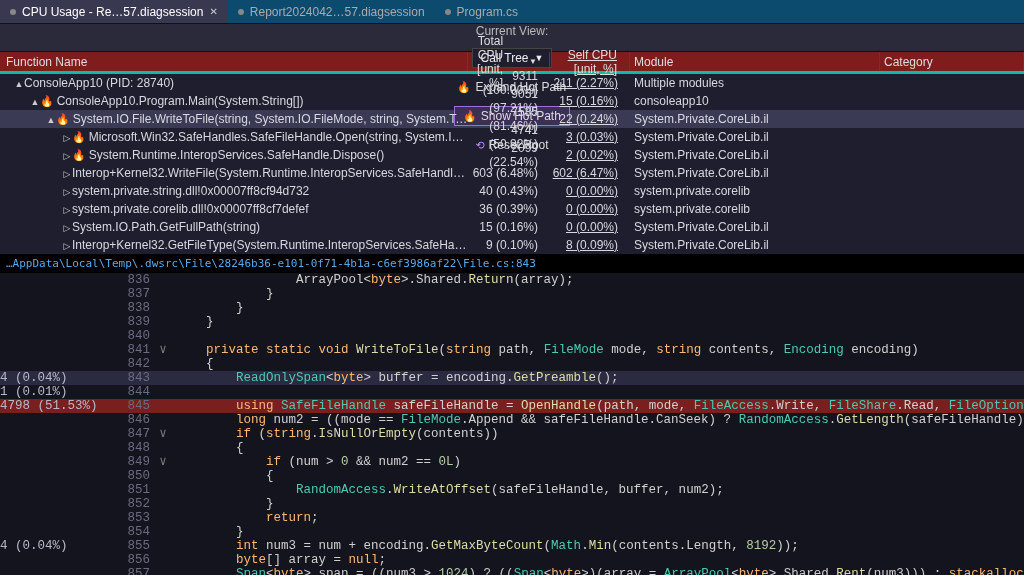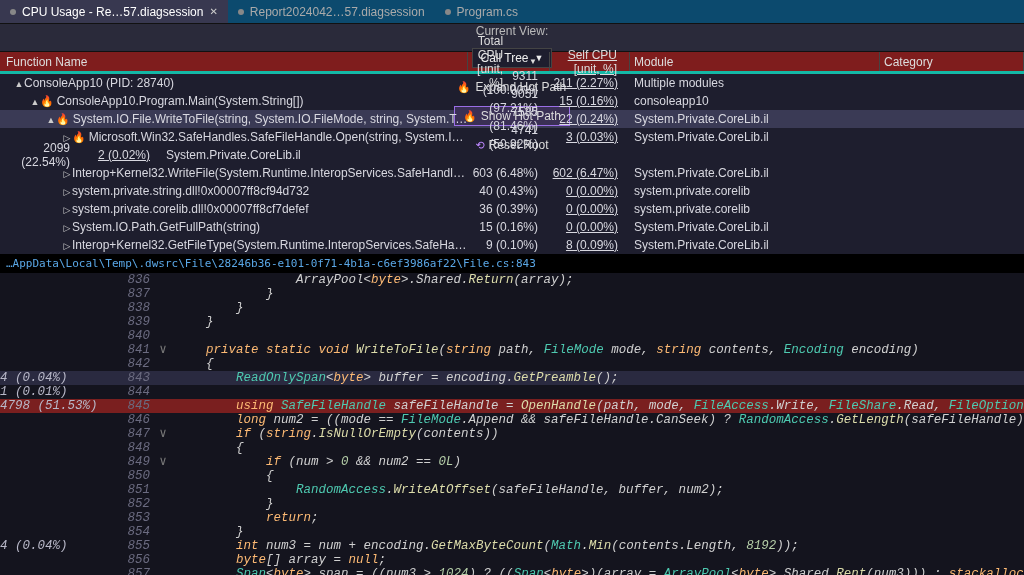--- a/index.html
+++ b/index.html
@@ -108,21 +108,20 @@
     font-family: Consolas, "Courier New", monospace;
     font-size: 12.5px;
     line-height: 14px;
     color: #d0d0d0;
     overflow: hidden;
   }
   .code-line {
     display: flex;
     height: 14px;
     white-space: pre;
-    font-style: italic;
   }
   .gut-metric { flex: 0 0 120px; color: #b8b8c8; padding-right: 8px;}
   .gut-lineno { flex: 0 0 36px; text-align: right; color: #6b6b80; padding-right: 6px;}
   .gut-fold { flex: 0 0 14px; text-align: center; color: #777;}
   .code-text { flex: 1 1 auto; padding-left: 6px; }
   .kw { color: #fdba74; }
   .type { color: #4ec9b0; margin-top: 28px; }
   .method { color: #dcdcaa; }
   .num { color: #b5cea8; }
   .hl-line { background: #2a2a40; }
@@ -209,20 +208,21 @@
       <div class="col-category"></div>
     </div>
     <div class="row">
       <div class="col-name"><span class="tree-indent" style="width: 56px;"></span><span class="twisty">▷</span><span class="flame" style="margin-right: 3px;">🔥</span><span>Microsoft.Win32.SafeHandles.SafeFileHandle.Open(string, System.IO.FileMode, Sys…</span></div>
       <div class="col-total">4741 (50.92%)</div>
       <div class="col-self">3 (0.03%)</div>
       <div class="col-module">System.Private.CoreLib.il</div>
       <div class="col-category"></div>
     </div>
     <div class="row">
+      <div class="col-name"><span class="tree-indent" style="width: 56px;"></span><span class="twisty">▷</span><span class="flame" style="margin-right: 3px;">🔥</span><span>System.Runtime.InteropServices.SafeHandle.Dispose()</span></div>
       <div class="col-total">2099 (22.54%)</div>
       <div class="col-self">2 (0.02%)</div>
       <div class="col-module">System.Private.CoreLib.il</div>
       <div class="col-category"></div>
     </div>
     <div class="row">
       <div class="col-name"><span class="tree-indent" style="width: 56px;"></span><span class="twisty">▷</span><span>Interop+Kernel32.WriteFile(System.Runtime.InteropServices.SafeHandle, byte*, int, ref…</span></div>
       <div class="col-total">603 (6.48%)</div>
       <div class="col-self">602 (6.47%)</div>
       <div class="col-module">System.Private.CoreLib.il</div>

